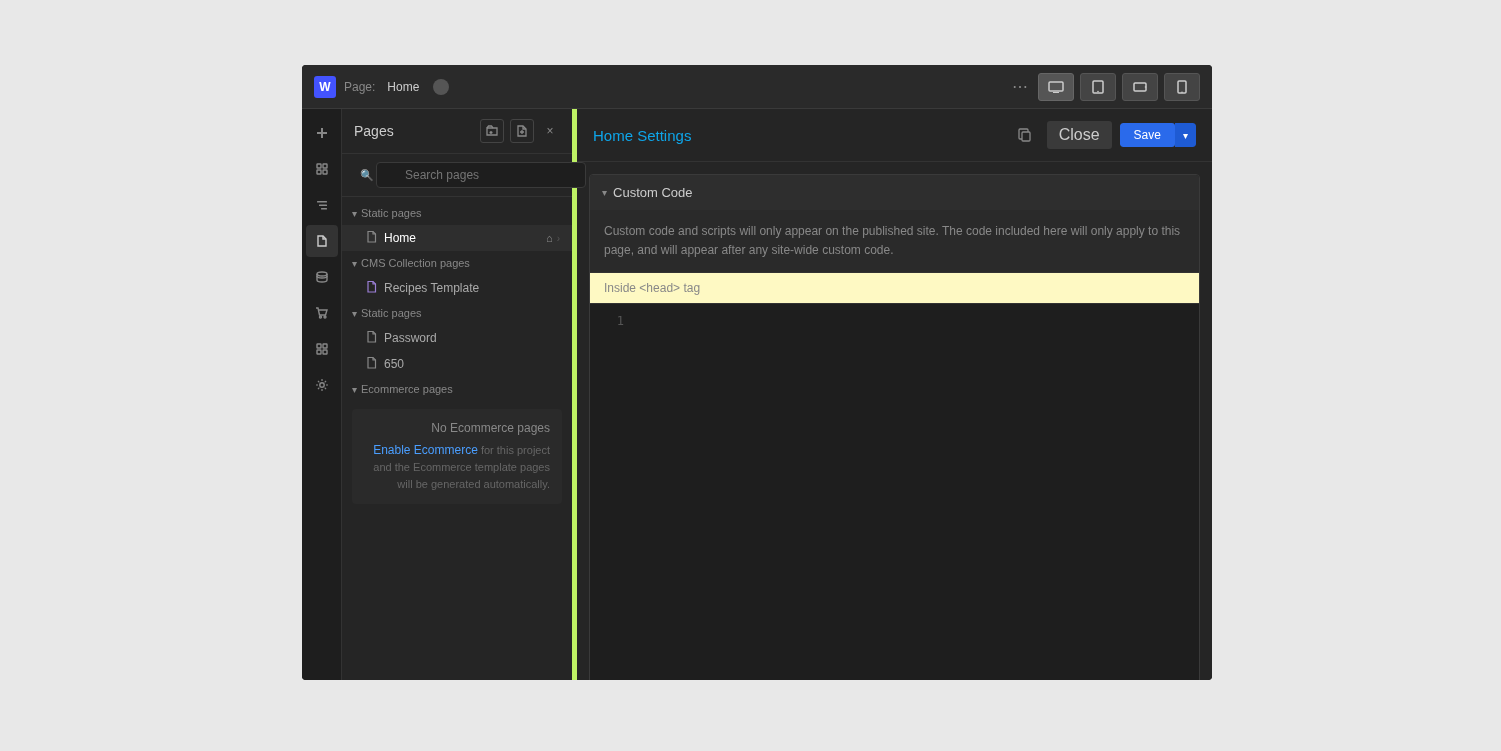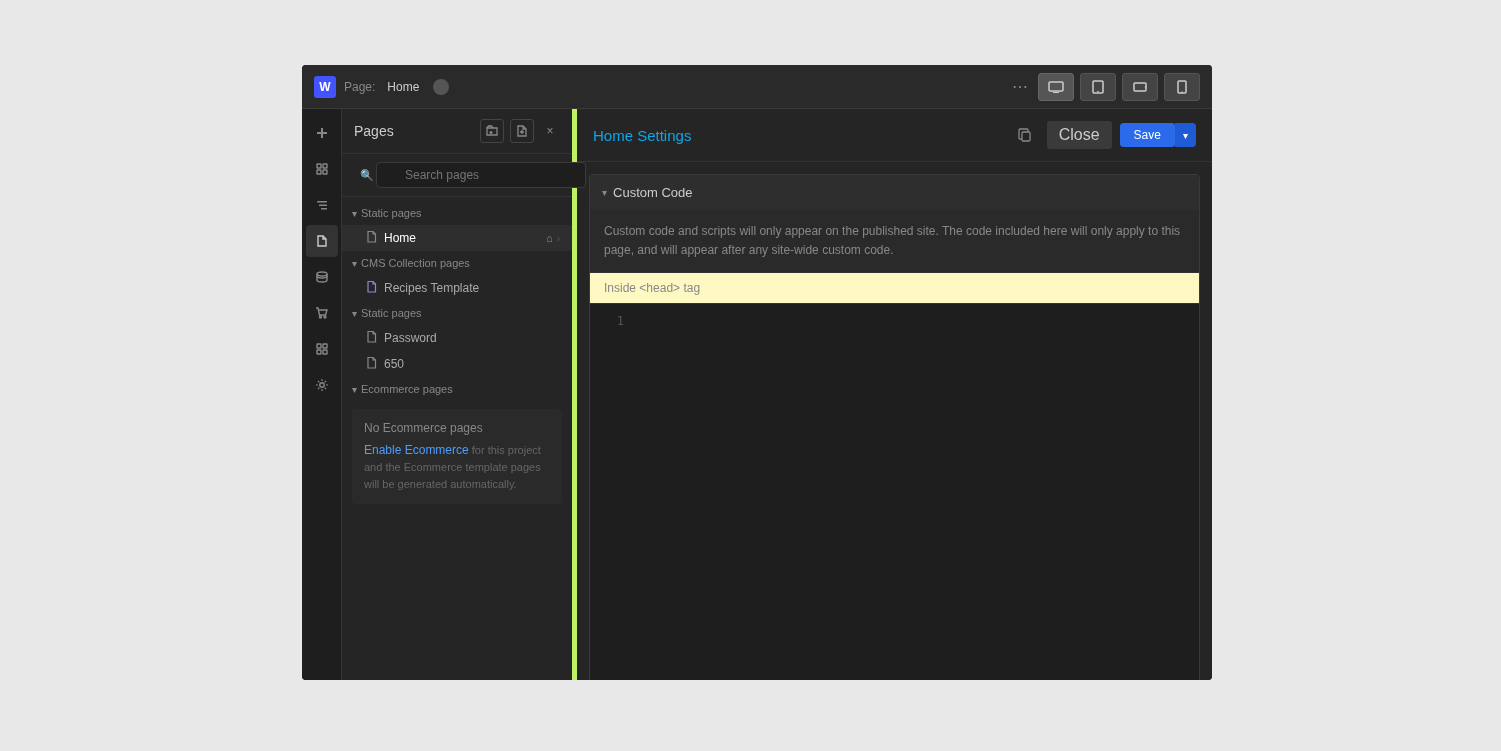--- a/index.html
+++ b/index.html
@@ -286,21 +286,21 @@
       color: #555;
       font-size: 10px;
     }
 
     
     .ecommerce-empty {
       margin: 8px 10px;
       background: #2a2a2a;
       border-radius: 4px;
       padding: 12px;
-      text-align: left;
+      text-align: right;
     }
 
     .ecommerce-empty-title {
       color: #888;
       font-size: 12px;
       margin-bottom: 6px;
     }
 
     .ecommerce-enable-link {
       color: #4a9eff;

